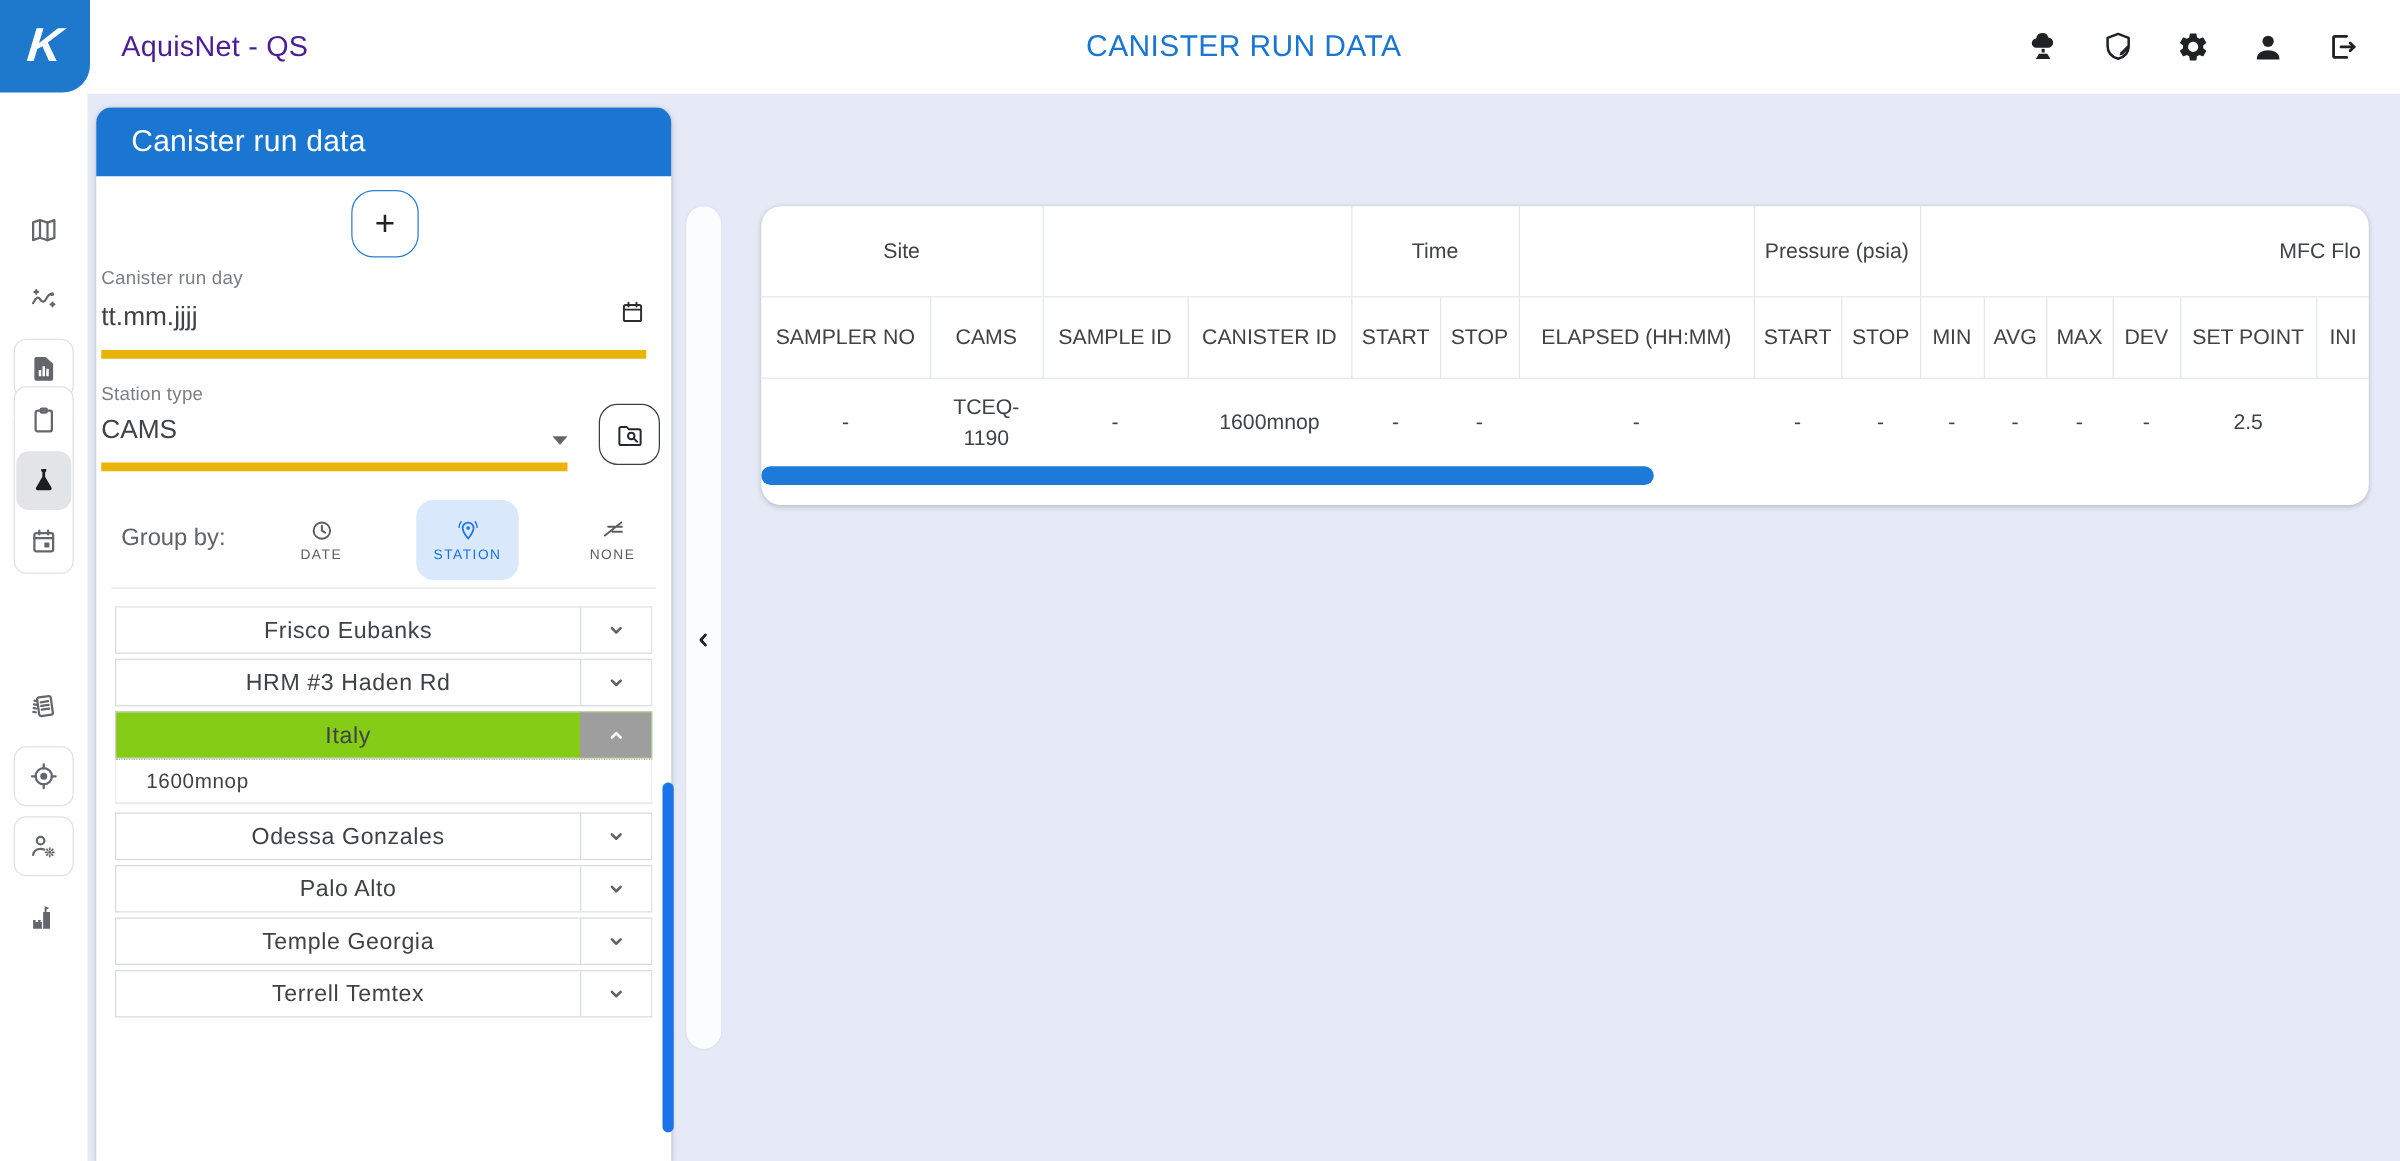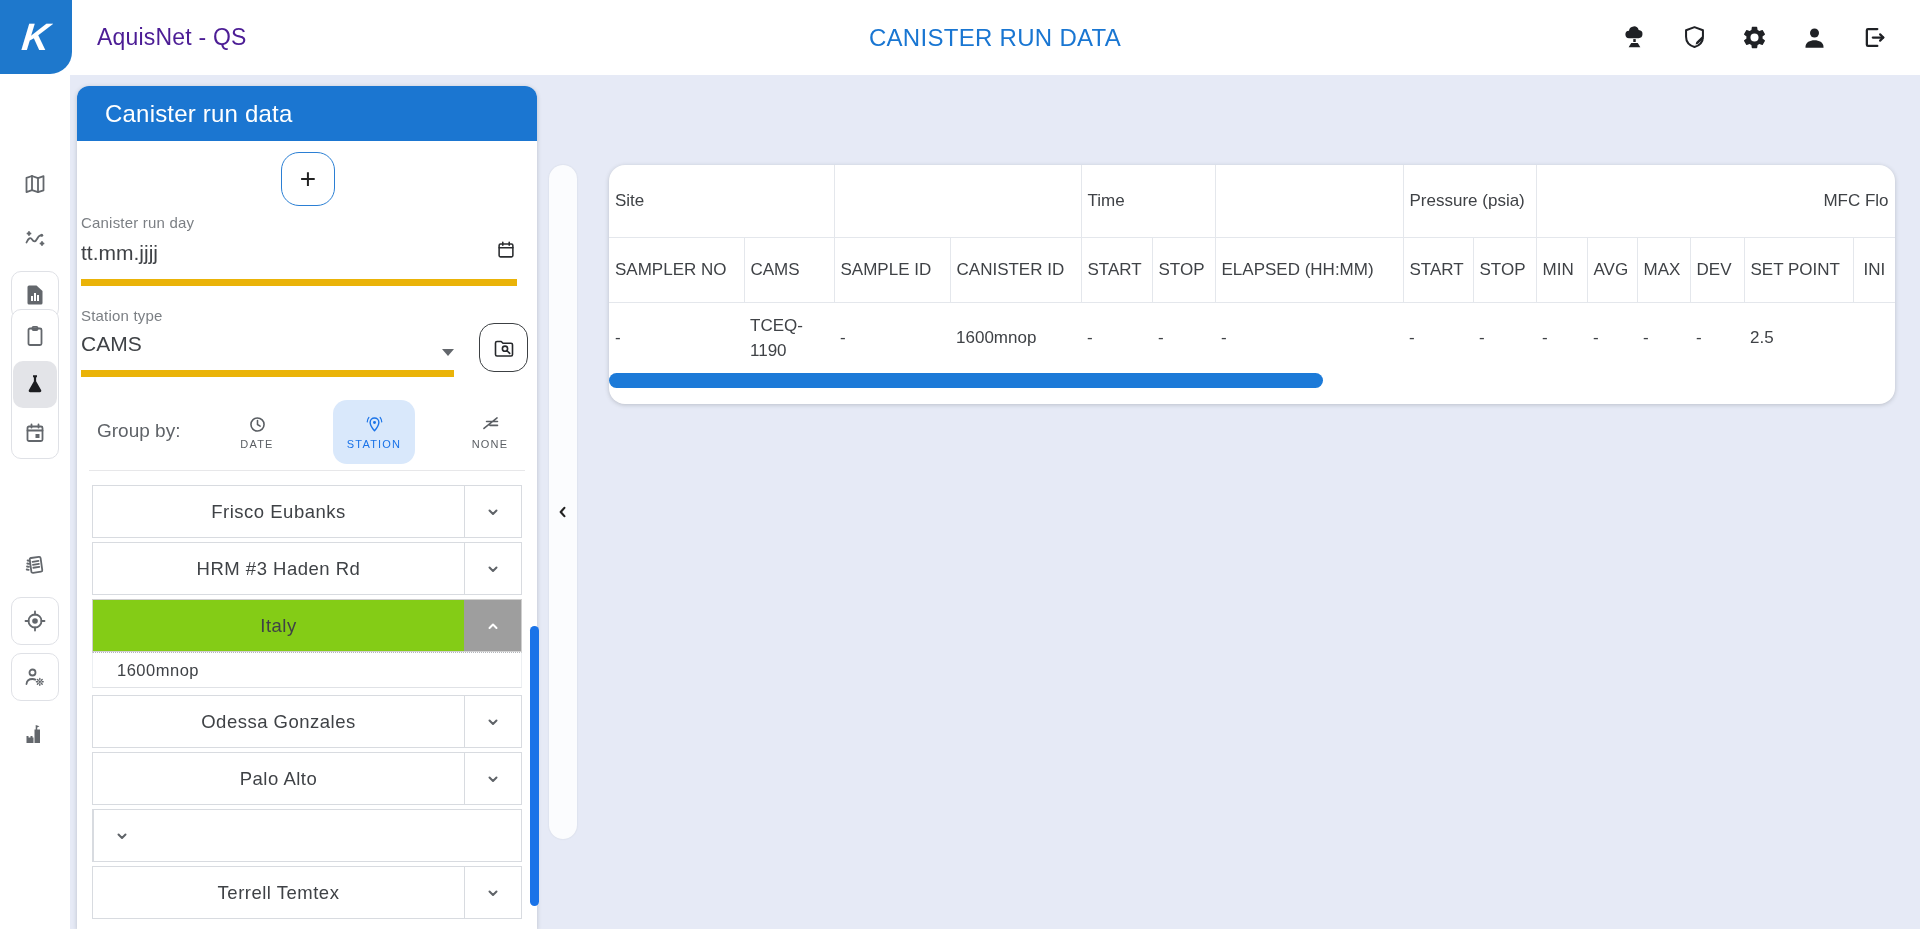--- a/index.html
+++ b/index.html
@@ -58,21 +58,21 @@
   .gb-label { position:absolute; left:0; top:20px; font-size:19px; color:#5f6368; }
   .gb-btn { position:absolute; top:0; height:64px; width:82px; border-radius:14px; display:flex; flex-direction:column;
             align-items:center; justify-content:center; gap:3px; color:#5a5e63; cursor:pointer; }
   .gb-btn svg { width:21px; height:21px; }
   .gb-btn .gb-text { font-size:11px; letter-spacing:1.2px;text-align:center; }
   .gb-btn.active { background:#d9e8fb; color:#1a73e8; }
   .gb-date { left:119px; } .gb-station { left:236px; } .gb-none { left:352px; }
   .lp-divider { position:absolute; left:12px; right:12px; top:384px; height:1px; background:#e7e7e9; }
 
   .station-list { position:absolute; left:15px; right:15px; top:399px; bottom:0; overflow:hidden; }
-  .st-item { display:flex; height:53px; background:#fff; border:1px solid #d8dbe0; margin-bottom:4px; cursor:pointer; }
+  .st-item { display:flex; height:38px; background:#fff; border:1px solid #d8dbe0; margin-bottom:4px; cursor:pointer; }
   .st-name { flex:1; display:flex; align-items:center; justify-content:center; font-size:18.5px; letter-spacing:0.5px; color:#3f4246; }
   .st-toggle { width:57px; border-left:1px solid #d8dbe0; display:flex; align-items:center; justify-content:center; color:#5f6368; cursor:pointer; }
   .st-toggle svg { width:24px; height:24px; }
   .st-item.expanded { background:#84cc16; border-color:#cfcfcf; margin-bottom:0; }
   .st-item.expanded .st-toggle { background:#9e9e9e; border-left:none; color:#fff; }
   .st-child { height:36px; background:#fff; border:1px solid #eceff2; border-top:1px dotted #b3b6ba; border-bottom:1px solid #e0e2e6;
               display:flex; align-items:center; padding-left:24px; font-size:16.5px; letter-spacing:0.5px; color:#3f4246;
               margin-bottom:7px; cursor:pointer; }
   .v-scrollbar { position:absolute; right:-2px; top:540px; width:9px; height:280px; background:#1a73e8; border-radius:5px; }
 
@@ -85,21 +85,21 @@
   .mheader { position:absolute; left:590px; top:86px; width:1315px; height:55px; background:#1b76d1;
              border-radius:14px 14px 4px 4px; box-shadow:0 1px 3px rgba(60,64,67,.3);
              display:flex; align-items:center; padding-left:18px; color:#fff; font-size:24px; font-weight:500; letter-spacing:0.2px; }
   .dl-btn { position:absolute; right:29px; top:4px; width:48px; height:48px; border:1.6px solid #fff; border-radius:16px;
             display:flex; align-items:center; justify-content:center; color:#fff; cursor:pointer; }
   .dl-btn svg { width:24px; height:24px; }
 
   .tcard { position:absolute; left:609px; top:165px; width:1286px; height:239px; background:#fff; border-radius:16px;
            box-shadow:0 1px 4px rgba(60,64,67,.25); overflow:hidden; }
   table.runs { border-collapse:collapse; table-layout:fixed; width:1320px; }
-  table.runs th, table.runs td { font-weight:400; font-size:17px; color:#3f4246; text-align:left; padding:0 6px; }
+  table.runs th, table.runs td { font-weight:400; font-size:17px; color:#3f4246; text-align:center; padding:0 6px; }
   tr.grouprow th { height:72px; border-right:1px solid #e4e7ec; border-bottom:1px solid #e4e7ec; }
   tr.grouprow th.mfc { text-align:right; padding-right:40px; white-space:nowrap; }
   tr.colrow th { height:65px; border-right:1px solid #e4e7ec; border-bottom:1px solid #e4e7ec; white-space:nowrap; overflow:hidden; }
   tr.colrow th.clip { text-align:left; padding-left:10px; }
   tr.datarow td { height:73px; line-height:1.45; }
   .h-scrollbar { position:absolute; left:0; bottom:16px; width:714px; height:15px; background:#1c7ad8; border-radius:8px; }
 </style>
 </head>
 <body>
 
@@ -327,20 +327,21 @@
       </div>
       <div class="st-item">
         <div class="st-name">Palo Alto</div>
         <div class="st-toggle">
             <svg class="stroke" viewBox="0 0 24 24" style="stroke-width:2">
               <path d="M8.5 10.5l3.5 3.5 3.5-3.5"></path>
             </svg>
           </div>
       </div>
       <div class="st-item">
+        <div class="st-name">Temple Georgia</div>
         <div class="st-toggle">
             <svg class="stroke" viewBox="0 0 24 24" style="stroke-width:2">
               <path d="M8.5 10.5l3.5 3.5 3.5-3.5"></path>
             </svg>
           </div>
       </div>
       <div class="st-item">
         <div class="st-name">Terrell Temtex</div>
         <div class="st-toggle">
             <svg class="stroke" viewBox="0 0 24 24" style="stroke-width:2">

